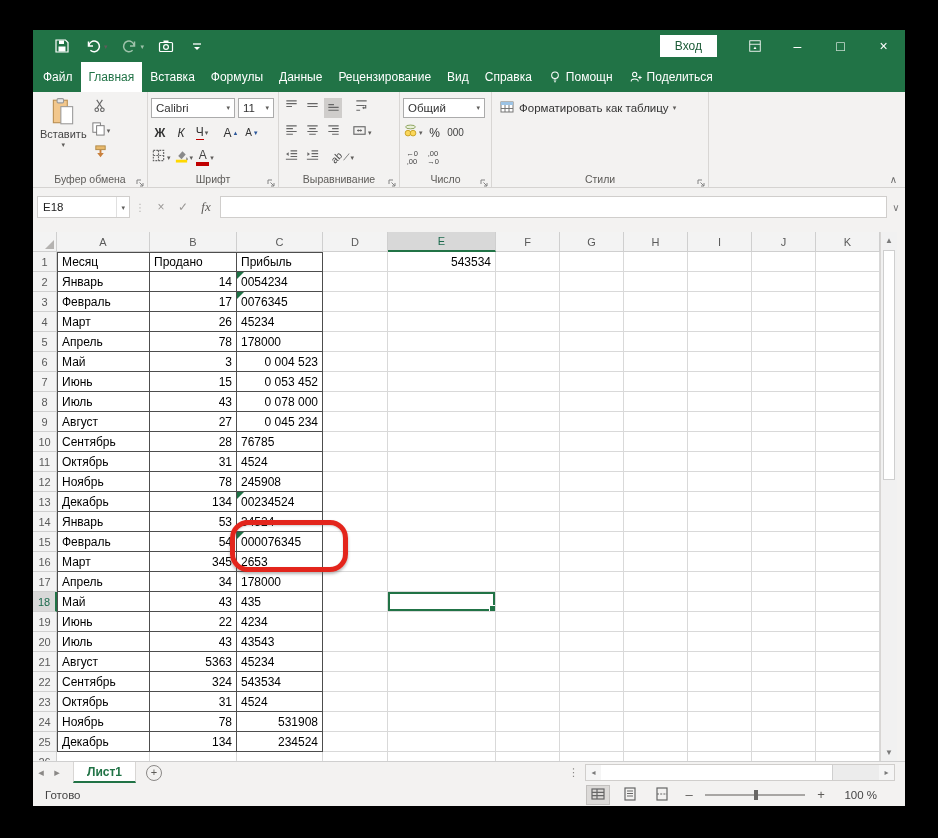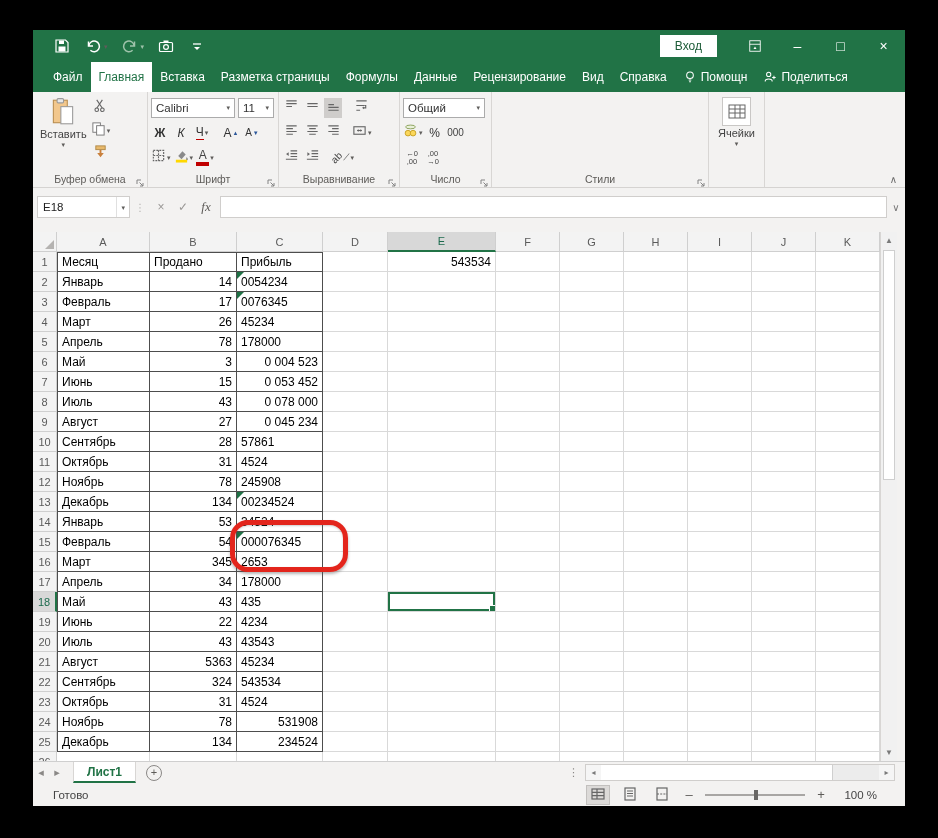--- a/index.html
+++ b/index.html
@@ -10,21 +10,21 @@
   .qat{position:absolute;left:20px;top:0;height:32px;display:flex;align-items:center;gap:13px}
   .ibtn{width:18px;height:18px;display:flex;align-items:center;justify-content:center}
   .ibtn svg{width:16px;height:16px}
   .qdd{display:flex;align-items:center;gap:2px}
   .title{position:absolute;left:50%;top:0;transform:translateX(-50%);height:32px;display:flex;align-items:center;font-size:12px;white-space:nowrap}
   .tright{position:absolute;right:0;top:0;height:32px;display:flex;align-items:center}
   .signin{background:#fff;color:#1d5c38;font-size:12px;padding:4px 15px;margin-right:16px;cursor:default}
   .wbtn{width:43px;height:32px;display:flex;align-items:center;justify-content:center;font-size:14px;color:#fff}
   .wbtn svg{width:14px;height:14px}
   
-  .tabs{position:absolute;left:0;top:32px;width:100%;height:30px;background:#217346;display:flex;align-items:stretch;padding-left:12px;box-sizing:border-box}
+  .tabs{position:absolute;left:0;top:32px;width:100%;height:30px;background:#217346;display:flex;align-items:stretch;padding-left:2px;box-sizing:border-box}
   .tab{color:#fff;font-size:12px;padding:0 8px;display:flex;align-items:center;gap:4px;white-space:nowrap}
   .tab.active{background:#fff;color:#217346}
   .ticon svg{width:14px;height:14px;display:block}
   
   .ribbon{position:absolute;left:0;top:62px;width:100%;height:96px;background:#f3f2f1;border-bottom:1px solid #d5d3d1;display:flex;box-sizing:border-box}
   .group{position:relative;height:100%;border-right:1px solid #d8d6d4;box-sizing:border-box;padding:3px 3px 16px}
   .glabel{position:absolute;bottom:2px;left:0;right:0;text-align:center;font-size:10.5px;color:#5d5b58;white-space:nowrap}
   .launcher{position:absolute;right:2px;bottom:3px;width:10px;height:10px}
   .launcher svg{width:10px;height:10px}
   .bigbtn{display:flex;flex-direction:column;align-items:center;justify-content:flex-start;gap:1px;font-size:11px;color:#444;padding:2px 4px}
@@ -86,21 +86,21 @@
   .sheetbar{position:absolute;left:0;top:731px;width:100%;height:22px;background:#f3f2f1;border-top:1px solid #cfcfcf;display:flex;align-items:center;box-sizing:border-box;font-size:12px}
   .snav{color:#8a8886;font-size:11px;width:16px;text-align:center}
   .stab{height:100%;background:#fff;border-left:1px solid #d8d6d4;border-right:1px solid #d8d6d4;border-bottom:2px solid #217346;display:flex;align-items:center;padding:0 13px;color:#217346;font-weight:bold;box-sizing:border-box;margin-left:8px}
   .addsheet{width:14px;height:14px;border:1px solid #8a8886;border-radius:50%;color:#5d5b58;font-size:11px;line-height:12px;text-align:center;margin-left:10px}
   .sdots{color:#8a8886;margin-left:auto;font-size:11px}
   .hsb{display:flex;align-items:center;width:310px;height:17px;border:1px solid #d0cecc;background:#ececec;margin:0 10px 0 6px;box-sizing:border-box}
   .hsb .sb{width:15px;height:100%;display:flex;align-items:center;justify-content:center;color:#7a7a7a;font-size:8px;background:#f5f5f5;flex:none}
   .hthumb{height:100%;width:232px;background:#fff;border-right:1px solid #cfcfcf;box-sizing:border-box}
   
   .statusbar{position:absolute;left:0;top:753px;width:100%;height:23px;background:#f3f2f1;display:flex;align-items:center;font-size:11.5px;color:#444;box-sizing:border-box}
-  .ready{margin-left:20px}
+  .ready{margin-left:12px}
   .sright{margin-left:auto;display:flex;align-items:center;gap:10px;margin-right:28px}
   .vico{width:22px;height:18px;display:flex;align-items:center;justify-content:center}
   .vico svg{width:16px;height:16px}
   .vico.sel{background:#dcdad8;outline:1px solid #c2c0be}
   .zminus,.zplus{color:#5d5b58;font-size:13px;width:12px;text-align:center}
   .ztrack{width:100px;height:2px;background:#a8a6a4;position:relative}
   .zthumb{position:absolute;left:49px;top:-4px;width:4px;height:10px;background:#696765}
   .zlabel{width:40px;text-align:right}
   
   .anno{position:absolute;left:197px;top:490px;width:108px;height:42px;border:5px solid #e3251c;border-radius:18px;box-shadow:0 2px 3px rgba(90,90,90,.45),inset 0 1px 2px rgba(90,90,90,.3);z-index:6}
@@ -170,23 +170,20 @@
 
   <div class="tabs">
       <div class="tab">
         <span>Файл</span>
       </div>
       <div class="tab active">
         <span>Главная</span>
       </div>
       <div class="tab">
         <span>Вставка</span>
-      </div>
-      <div class="tab">
-        <span>Разметка страницы</span>
       </div>
       <div class="tab">
         <span>Формулы</span>
       </div>
       <div class="tab">
         <span>Данные</span>
       </div>
       <div class="tab">
         <span>Рецензирование</span>
       </div>
@@ -434,41 +431,36 @@
           </span>
       </div>
       <div class="glabel">Число</div>
       <span class="launcher"><svg viewBox="0 0 10 10">
             <path d="M2 2h4M2 2v4" stroke="#838383" fill="none"></path>
             <path d="M4.5 4.5L8 8M8 5v3H5" stroke="#838383" fill="none"></path>
           </svg></span>
     </div>
 
     <div class="group" style="width:217px">
+      <div class="srow">
+          <span><svg viewBox="0 0 16 16">
+              <rect x="2" y="3" width="12" height="10" fill="#fff" stroke="#777"></rect>
+              <rect x="2" y="3" width="12" height="3" fill="#9cc3e5"></rect>
+              <path d="M6 6v7M10 6v7M2 9.5h12" stroke="#777"></path>
+            </svg></span>
+          <span>Форматировать как таблицу</span>
+          <span class="dd">▾</span>
+        </div>
       <div class="glabel">Стили</div>
       <span class="launcher"><svg viewBox="0 0 10 10">
             <path d="M2 2h4M2 2v4" stroke="#838383" fill="none"></path>
             <path d="M4.5 4.5L8 8M8 5v3H5" stroke="#838383" fill="none"></path>
           </svg></span>
     </div>
 
-    <div class="group" style="width:56px">
-      <div class="bigbtn">
-        <span class="iconbox">
-            <span>
-              <svg viewBox="0 0 20 20" width="20" height="20">
-                <rect x="2" y="3" width="16" height="13" fill="#fff" stroke="#666"></rect>
-                <path d="M2 7h16M2 11h16M8 3v13M13 3v13" stroke="#666"></path>
-              </svg>
-            </span>
-          </span>
-        <span>Ячейки</span>
-        <span class="dd">▾</span>
-      </div>
-    </div>
 
 
     <span class="ribcol">∧</span>
   </div>
 
   <div class="fbarzone">
     <div class="fbar">
       <div class="namebox">
         <span class="nb">E18</span>
         <span class="dd">▾</span>
@@ -620,21 +612,21 @@
         <div class="c" style="width: 64px;"></div>
         <div class="c" style="width: 64px;"></div>
         <div class="c" style="width: 64px;"></div>
         <div class="c" style="width: 64px;"></div>
         <div class="c" style="width: 64px;"></div>
       </div>
       <div class="row">
         <div class="rh">10</div>
         <div class="c t t-l" style="width: 93px;">Сентябрь</div>
         <div class="c ar t" style="width: 87px;">28</div>
-        <div class="c t" style="width: 86px;">57861</div>
+        <div class="c t" style="width: 86px;">76785</div>
         <div class="c" style="width: 65px;"></div>
         <div class="c" style="width: 108px;"></div>
         <div class="c" style="width: 64px;"></div>
         <div class="c" style="width: 64px;"></div>
         <div class="c" style="width: 64px;"></div>
         <div class="c" style="width: 64px;"></div>
         <div class="c" style="width: 64px;"></div>
         <div class="c" style="width: 64px;"></div>
       </div>
       <div class="row">

